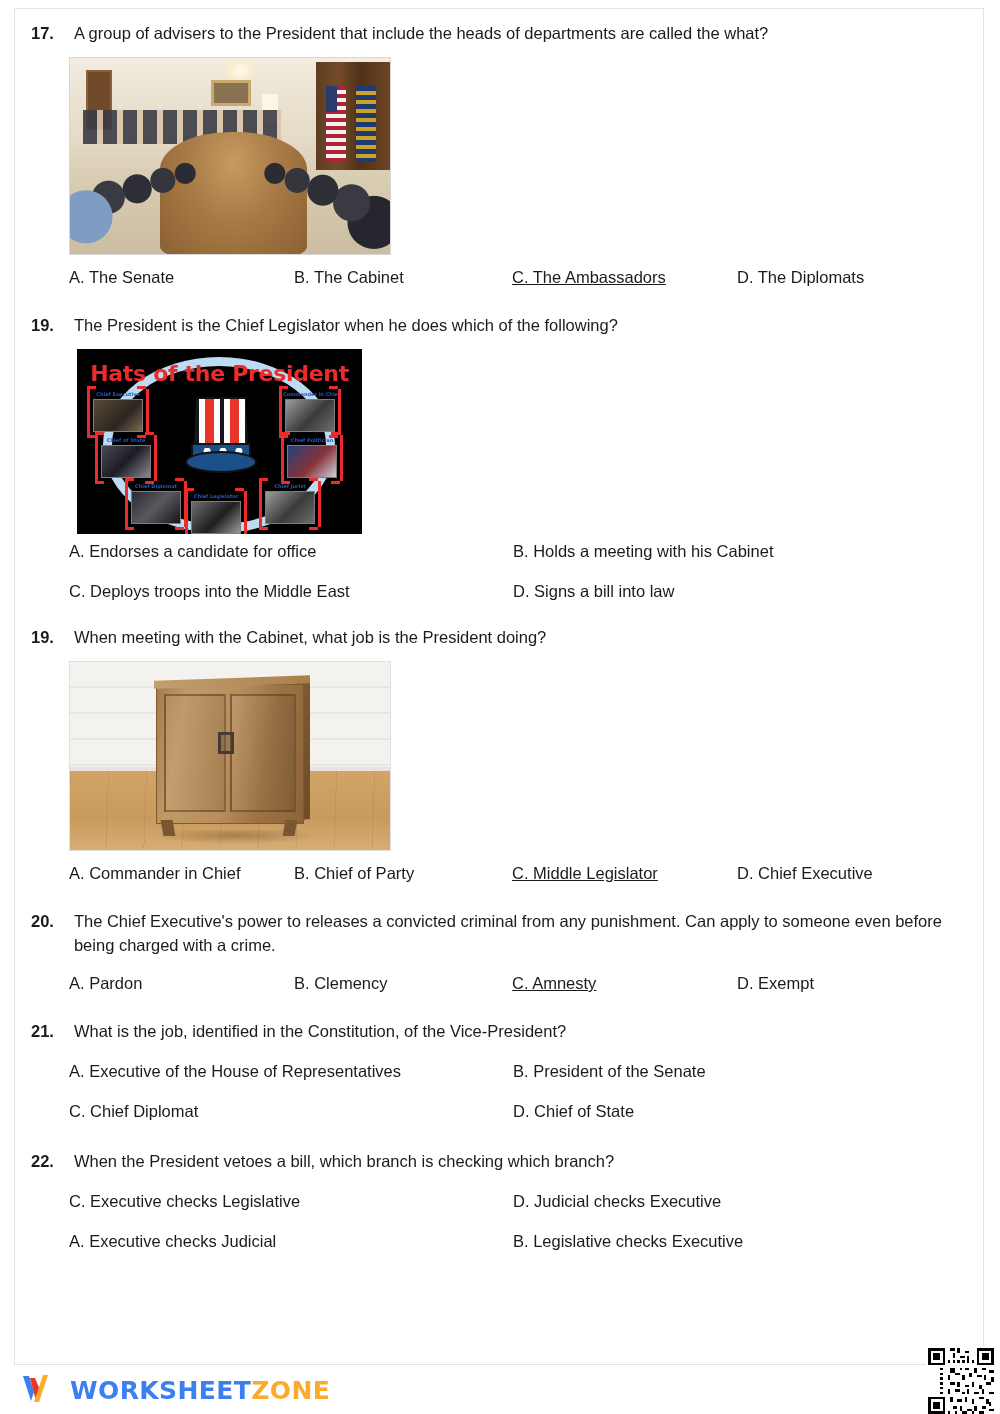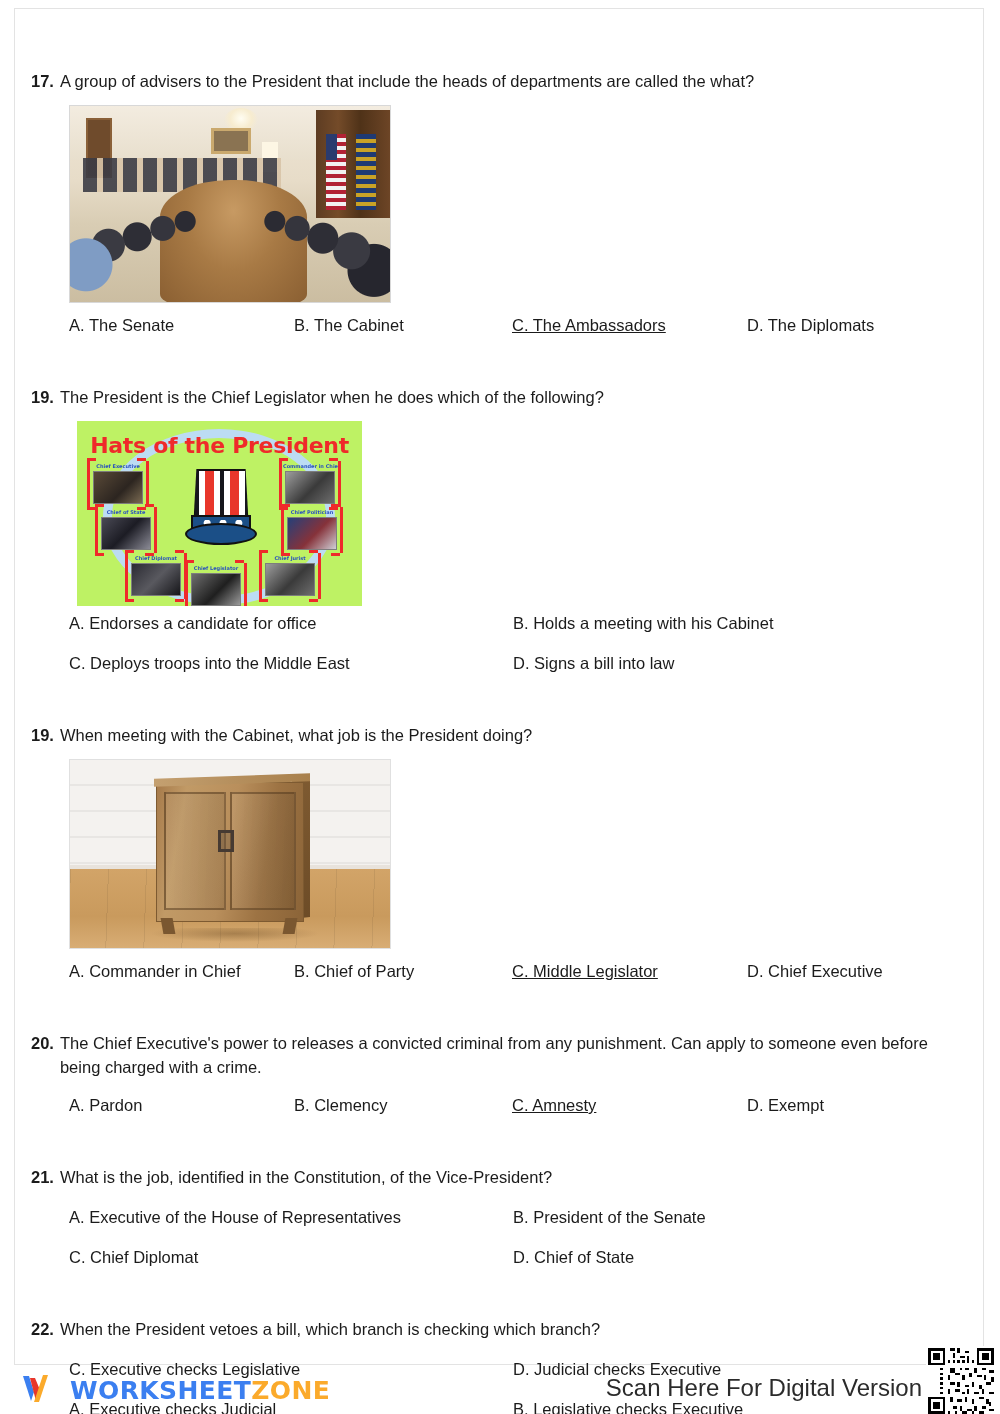--- a/index.html
+++ b/index.html
@@ -36,22 +36,21 @@
   }
 
   
   .question {
     position: relative;
     margin-bottom: 4px;
   }
   .q-head {
     display: flex;
     align-items: flex-start;
-    gap: 6px;
-    margin-top: 48px;
+    gap: 20px;
   }
   .q-num {
     font-weight: bold;
     font-size: 16.5px;
     line-height: 24px;
     min-width: 26px;
     text-align: left;
     flex: 0 0 auto;
     padding-left: 6px;
     box-sizing: border-box;
@@ -67,21 +66,21 @@
   .answers-4col {
     display: flex;
     margin-left: 44px;
     margin-top: 10px;
     font-size: 16.5px;
     line-height: 24px;
   }
   .answers-4col .opt:nth-child(1) { width: 225px; }
   .answers-4col .opt:nth-child(2) { width: 218px; }
   .answers-4col .opt:nth-child(3) { width: 225px; text-decoration: underline; }
-  .answers-4col .opt:nth-child(4) { width: 200px; margin-left: 10px; }
+  .answers-4col .opt:nth-child(4) { width: 200px; }
 
   .answers-2col {
     margin-left: 44px;
     margin-top: 10px;
     font-size: 16.5px;
     line-height: 24px;
   }
   .answers-2col .arow {
     display: flex;
     margin-bottom: 16px;
@@ -165,21 +164,21 @@
     background: repeating-linear-gradient(90deg, #3b3b44 0 14px, #d8c4a8 14px 20px);
     opacity: .9;
   }
 
   
   .infographic-hats {
     width: 285px;
     height: 185px;
     position: relative;
     overflow: hidden;
-    background: #bef264;
+    background: #000000;
   }
   .ih-arc {
     position: absolute;
     left: 26px; top: 8px;
     width: 232px; height: 176px;
     border: 9px solid #bcdcf3;
     border-radius: 50%;
     box-sizing: border-box;
   }
   .ih-title {
@@ -570,21 +569,20 @@
         <path d="M5 6 L13 31 L16 22 L11 6 Z" fill="#3b7ff0"></path>
         <path d="M12 8 L18 31 L22 20 L17 8 Z" fill="#e8362b"></path>
         <path d="M30 5 L21 32 L16 32 L25 5 Z" fill="#fbaa2b"></path>
       </svg>
     </div>
     <div class="logo-text">
       <span class="w1">WORKSHEET</span><span class="w2">ZONE</span>
     </div>
   </div>
 
-  <div class="scan-text">Scan Here For Digital Version</div>
 
   <div class="qr-code">
     <svg width="70" height="70" viewBox="0 0 29 29" shape-rendering="crispEdges" aria-hidden="true">
       <rect width="29" height="29" fill="#ffffff"></rect>
       <g fill="#000000">
 
         <rect x="1" y="1" width="7" height="1"></rect>
           <rect x="1" y="7" width="7" height="1"></rect>
         <rect x="1" y="1" width="1" height="7"></rect>
           <rect x="7" y="1" width="1" height="7"></rect>

